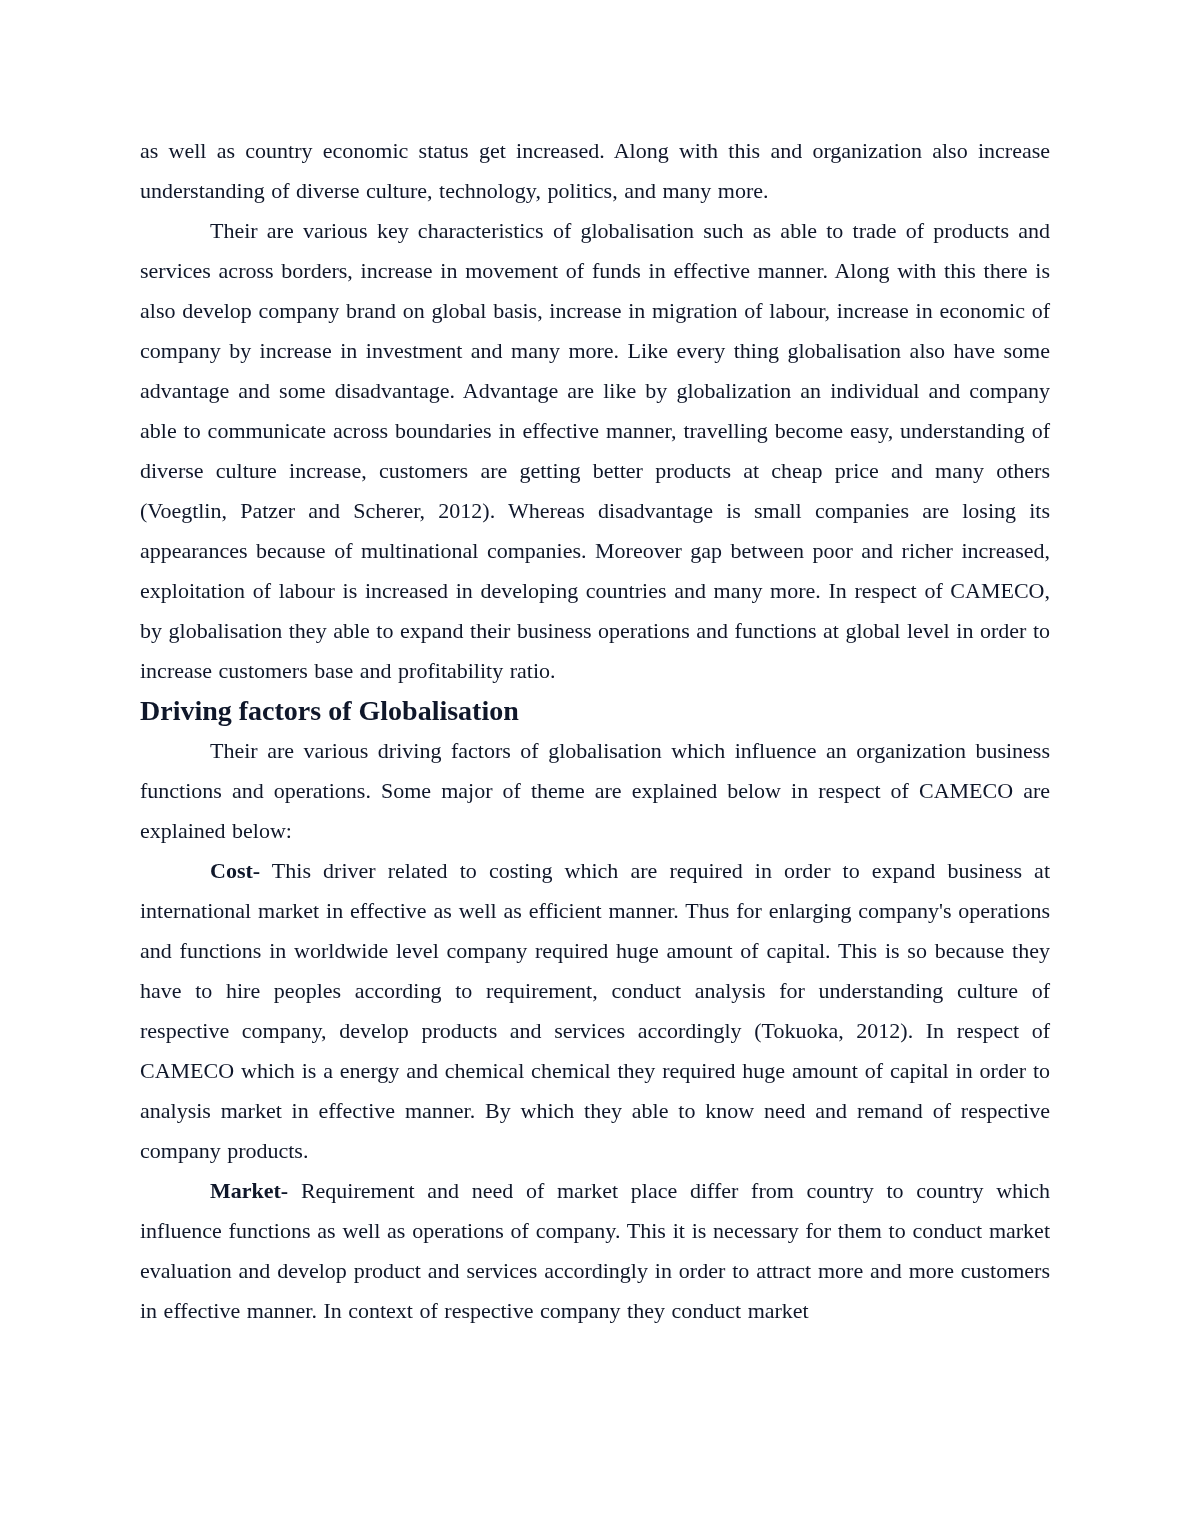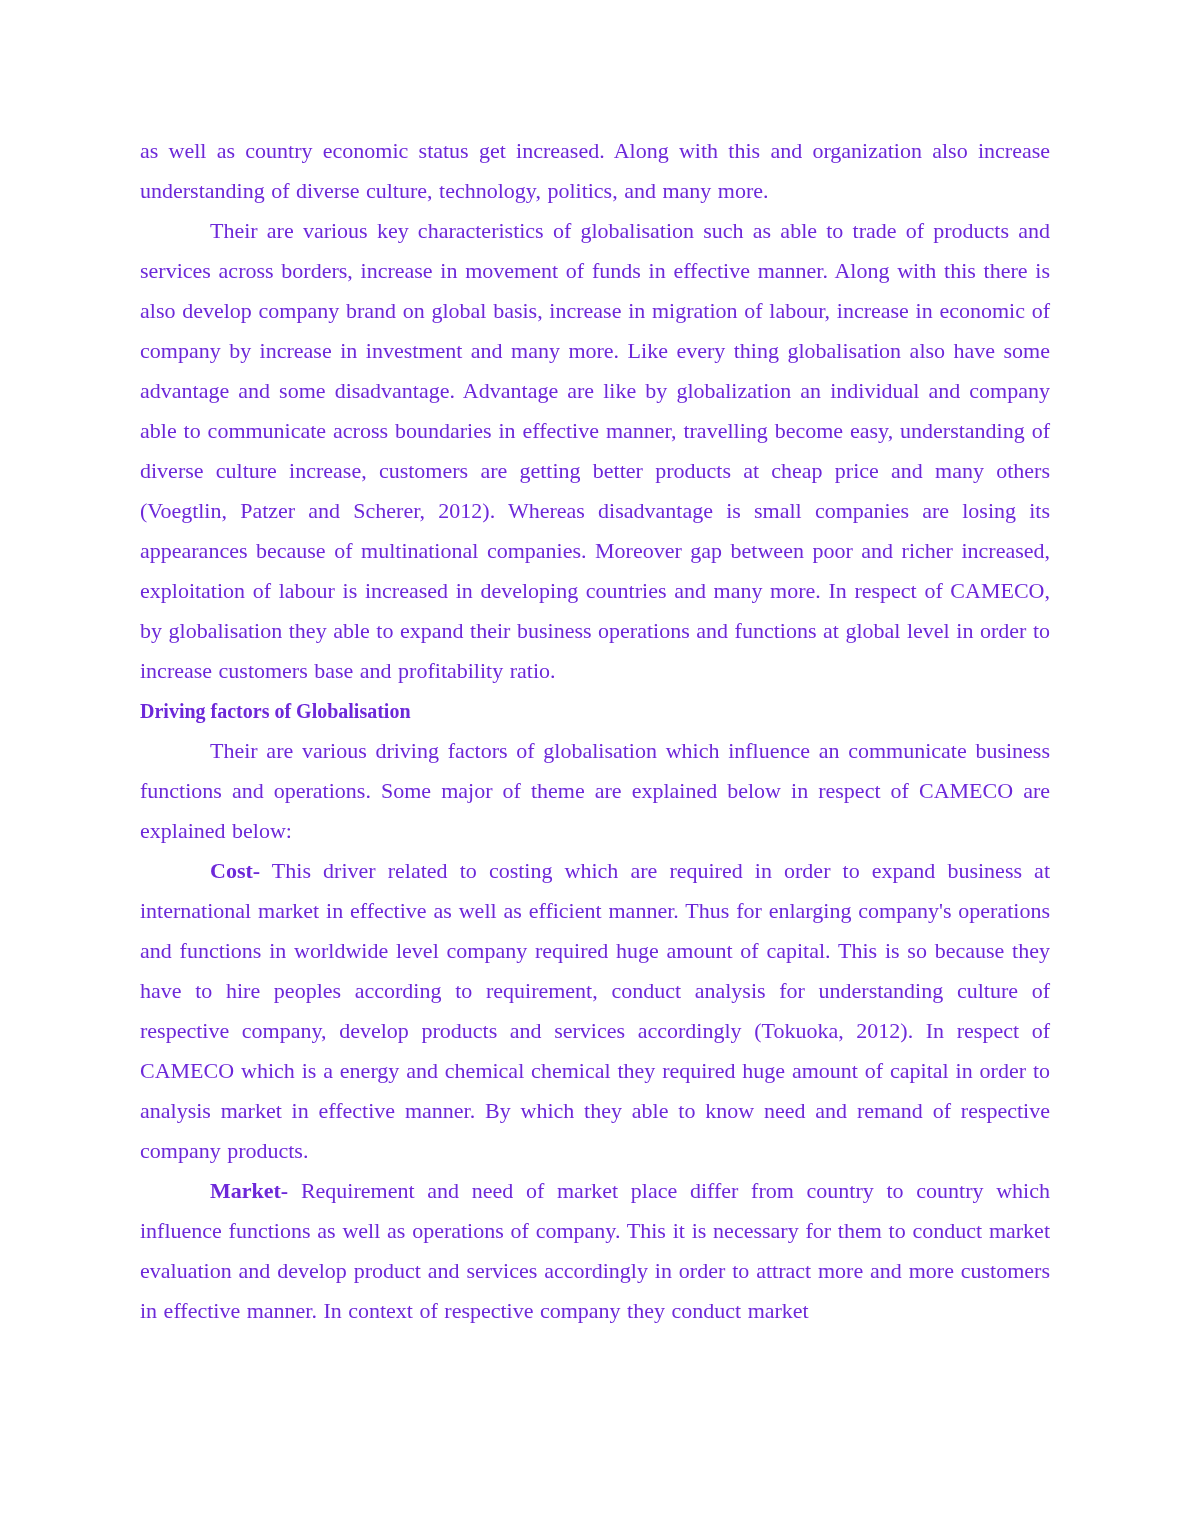--- a/index.html
+++ b/index.html
@@ -11,51 +11,51 @@
     position: relative;
     width: 1190px;
     height: 1540px;
     box-sizing: border-box;
     background: #ffffff;
     padding: 131px 140px 0 140px;
     overflow: hidden;
     font-family: "Liberation Serif", "DejaVu Serif", serif;
     font-size: 22px;
     line-height: 40px;
-    color: #6d28d9;
+    color: #0f172a;
   }
   .para {
     margin: 0;
     text-align: justify;
     word-spacing: 1px;
   }
   .para.indent {
     text-indent: 70px;
   }
   .heading {
     margin: 0;
-    font-size: 20px;
+    font-size: 28px;
     line-height: 40px;
     font-weight: bold;
     text-align: left;
   }
   .lead {
     font-weight: bold;
   }
 </style>
 </head>
 <body>
 
 <div class="page">
 
   <p class="para">as well as country economic status get increased. Along with this and organization also increase understanding of diverse culture, technology, politics, and many more.</p>
 
   <p class="para indent">Their are various key characteristics of globalisation such as able to trade of products and services across borders, increase in movement of funds in effective manner. Along with this there is also develop company brand on global basis, increase in migration of labour, increase in economic of company by increase in investment and many more. Like every thing globalisation also have some advantage and some disadvantage. Advantage are like by globalization an individual and company able to communicate across boundaries in effective manner, travelling become easy, understanding of diverse culture increase, customers are getting better products at cheap price and many others (Voegtlin, Patzer and Scherer, 2012). Whereas disadvantage is small companies are losing its appearances because of multinational companies. Moreover gap between poor and richer increased, exploitation of labour is increased in developing countries and many more.  In respect of CAMECO, by globalisation they able to expand their business operations and functions at global level in order to increase customers base and profitability ratio.</p>
 
   <h2 class="heading">Driving factors of Globalisation</h2>
 
-  <p class="para indent">Their are various driving factors of globalisation which influence an communicate business functions and operations. Some major of theme are explained below in respect of CAMECO are explained below:</p>
+  <p class="para indent">Their are various driving factors of globalisation which influence an organization business functions and operations. Some major of theme are explained below in respect of CAMECO are explained below:</p>
 
   <p class="para indent"><span class="lead">Cost-</span><span> This driver related to costing which are required in order to expand business at international market in effective as well as efficient manner. Thus for enlarging company's operations and functions in worldwide level company required huge amount of capital. This is so because they have to hire peoples according to requirement, conduct analysis for understanding culture of respective company, develop products and services accordingly (Tokuoka, 2012). In respect of CAMECO which is a energy and chemical chemical they required huge amount of capital in order to analysis market in effective manner. By which they able to know need and remand of respective company products.</span></p>
 
   <p class="para indent"><span class="lead">Market-</span><span> Requirement and need of market place differ from country to country which influence functions as well as operations of company. This it is necessary for them to conduct market evaluation and develop product and services accordingly in order to attract more and more customers in effective manner. In context of respective company they conduct market</span></p>
 
 </div>
 
 </body></html>

